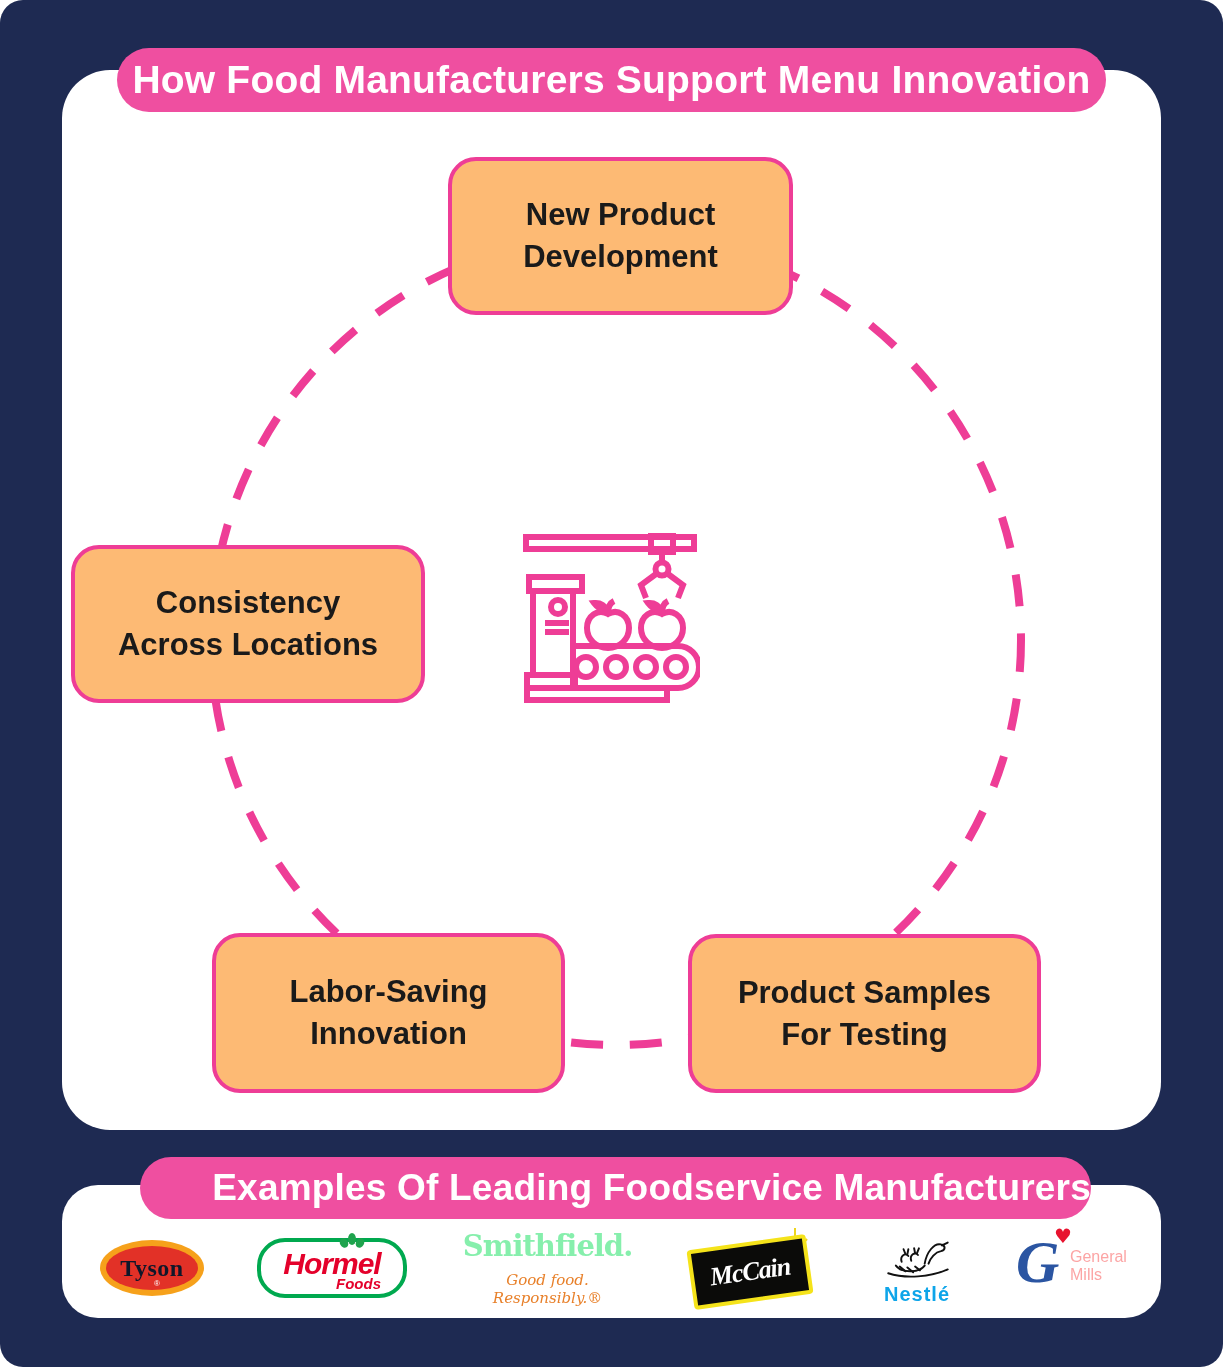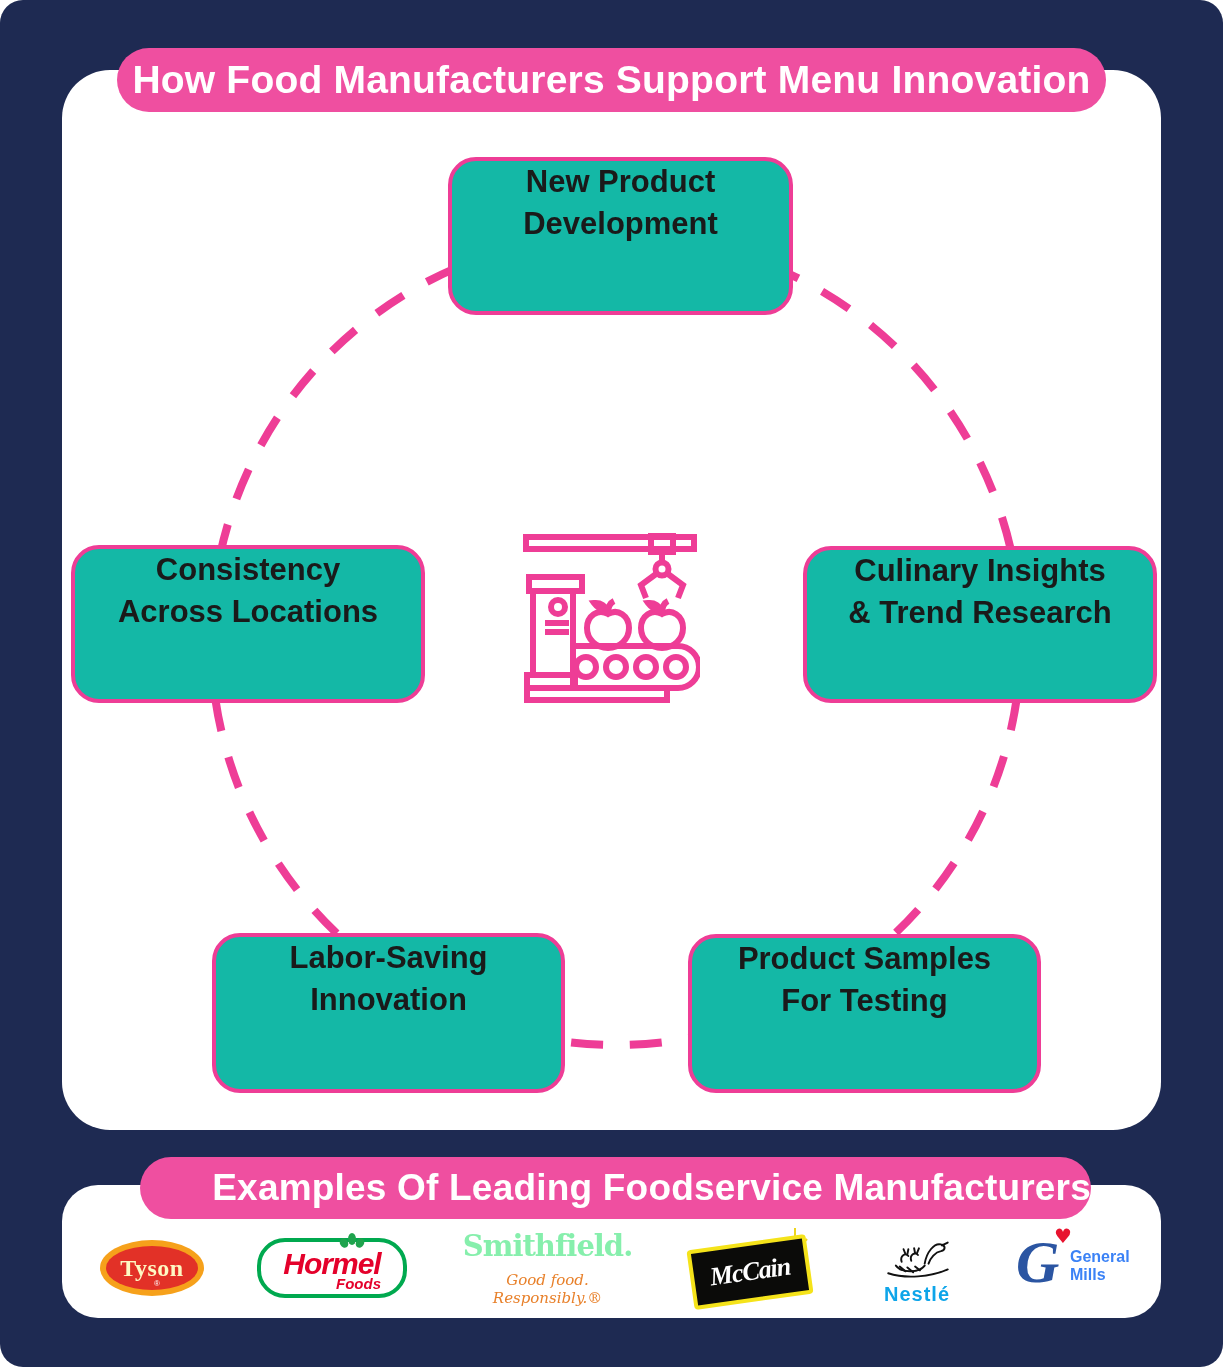--- a/index.html
+++ b/index.html
@@ -22,24 +22,24 @@
     background:#EF4FA0;
     border-radius:32px;
     display:flex;align-items:center;justify-content:center;
     color:#ffffff;font-weight:bold;text-align:center;
   }
   .header-pill{left:117px;top:48px;width:989px;height:64px;font-size:39px;letter-spacing:.2px;}
   .footer-pill{left:140px;top:1157px;width:951px;height:62px;font-size:37px;letter-spacing:.2px;justify-content:flex-end;}
 
   .node{
     position:absolute;
-    background:#14b8a6;
+    background:#fdba74;
     border:4px solid #EE3D96;
     border-radius:28px;
-    display:flex;justify-content:center;
+    display:flex;align-items:center;justify-content:center;
     text-align:center;
   }
   .node-label{
     white-space:pre-line;
     font-size:31px;font-weight:bold;color:#1A1A1A;line-height:1.35;
   }
   .n1{left:448px;top:157px;width:337px;height:150px;}
   .n2{left:803px;top:546px;width:346px;height:149px;}
   .n3{left:688px;top:934px;width:345px;height:151px;}
   .n4{left:212px;top:933px;width:345px;height:152px;}
@@ -51,21 +51,21 @@
     position:absolute;left:100px;top:1228px;width:1030px;height:80px;
     display:flex;align-items:center;justify-content:space-between;
   }
   .logo{position:relative;flex:0 0 auto;}
 
   
   .tyson-outer{width:104px;height:56px;background:#F6A11B;border-radius:50%;
     display:flex;align-items:center;justify-content:center;}
   .tyson-inner{width:92px;height:44px;background:#E23127;border-radius:50%;
     display:flex;align-items:center;justify-content:center;position:relative;}
-  .tyson-text{font-family:"Liberation Serif", serif;font-weight:bold;font-size:24px;color:#fef9c3;letter-spacing:.5px;}
+  .tyson-text{font-family:"Liberation Serif", serif;font-weight:bold;font-size:24px;color:#0f172a;letter-spacing:.5px;}
   .tyson-reg{position:absolute;bottom:2px;left:48px;font-size:8px;color:#ffffff;}
 
   
   .hormel{width:142px;height:52px;border:4px solid #00A94F;border-radius:28px;
     display:flex;align-items:center;justify-content:center;background:#fff;}
   .hormel-word{color:#E4012B;font-weight:bold;font-style:italic;font-size:30px;margin-top:-8px;letter-spacing:-1px;}
   .hormel-foods{position:absolute;right:22px;bottom:2px;color:#E4012B;font-weight:bold;font-style:italic;font-size:15px;}
   .hormel-sprig{position:absolute;top:-9px;left:78px;width:26px;height:16px;}
 
   
@@ -84,21 +84,21 @@
   
   .nestle{width:92px;text-align:center;}
   .nestle-art{width:72px;height:48px;}
   .nestle-word{display:block;font-weight:bold;font-size:20px;color:#0ea5e9;letter-spacing:1px;margin-top:0px;}
 
   
   .gm{width:114px;height:72px;}
   .gm-g{position:absolute;left:0;top:0;font-family:"Liberation Serif", serif;font-style:italic;font-weight:bold;
     font-size:60px;line-height:1;color:#2B55A2;}
   .gm-heart{position:absolute;left:38px;top:-8px;font-family:"DejaVu Sans", sans-serif;font-size:20px;color:#E8132F;}
-  .gm-text{position:absolute;left:54px;top:16px;color:#3b82f6;font-weight:bold;font-size:16px;line-height:1.12;}
+  .gm-text{position:absolute;left:54px;top:16px;color:#fca5a5;font-weight:normal;font-size:16px;line-height:1.12;}
   .gm-line{display:block;}
 </style>
 </head>
 <body>
 
 <div class="page">
 
   <section class="card main-card"></section>
   <section class="card footer-card"></section>
 
@@ -106,24 +106,20 @@
     <circle cx="616" cy="640" r="405" fill="none" stroke="#EE3D96" stroke-width="8" stroke-dasharray="32 27"></circle>
   </svg>
 
   <div class="pill header-pill">
     <span>How Food Manufacturers Support Menu Innovation</span>
   </div>
 
   <div class="node n1">
     <span class="node-label">New Product
 Development</span>
-  </div>
-  <div class="node n2">
-    <span class="node-label">Culinary Insights
-&amp; Trend Research</span>
   </div>
   <div class="node n3">
     <span class="node-label">Product Samples
 For Testing</span>
   </div>
   <div class="node n4">
     <span class="node-label">Labor-Saving
 Innovation</span>
   </div>
   <div class="node n5">

